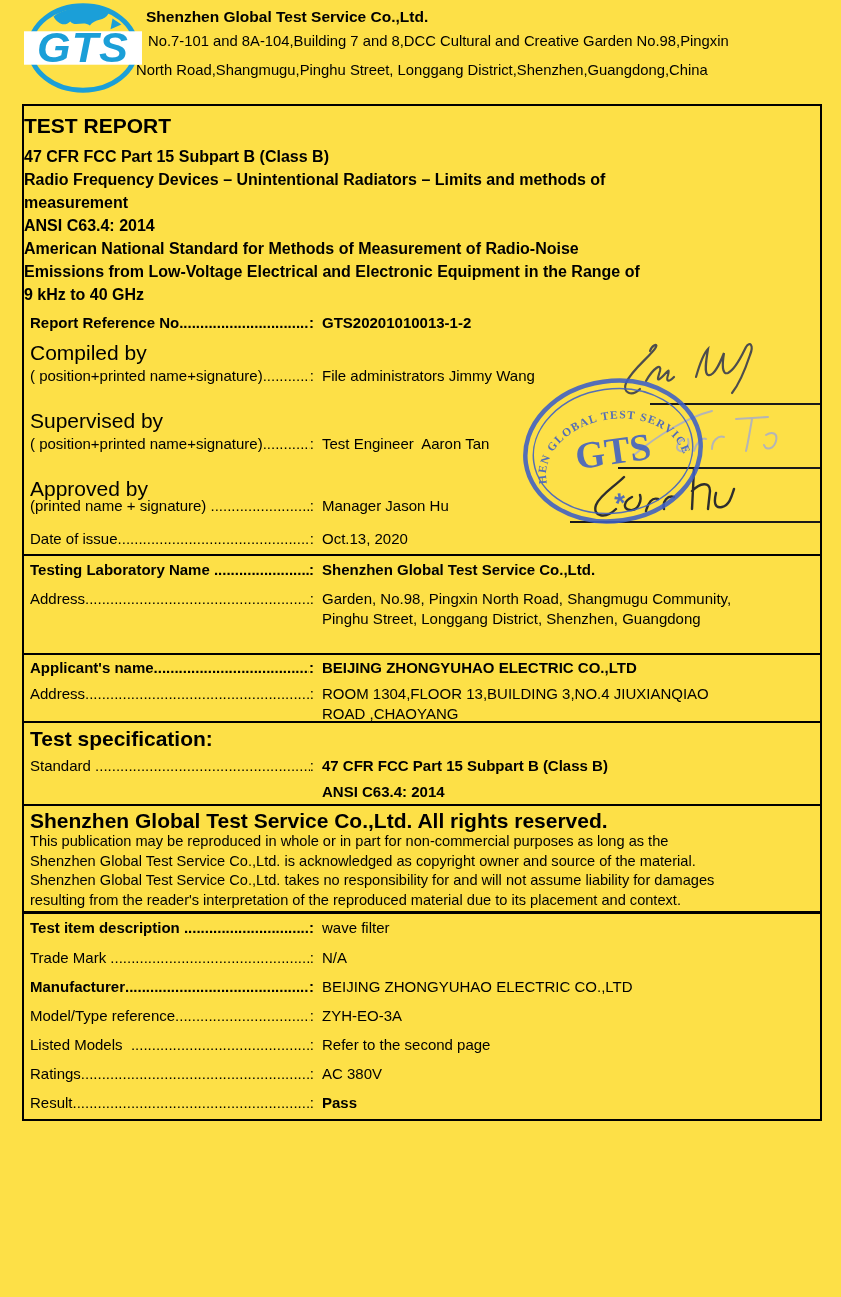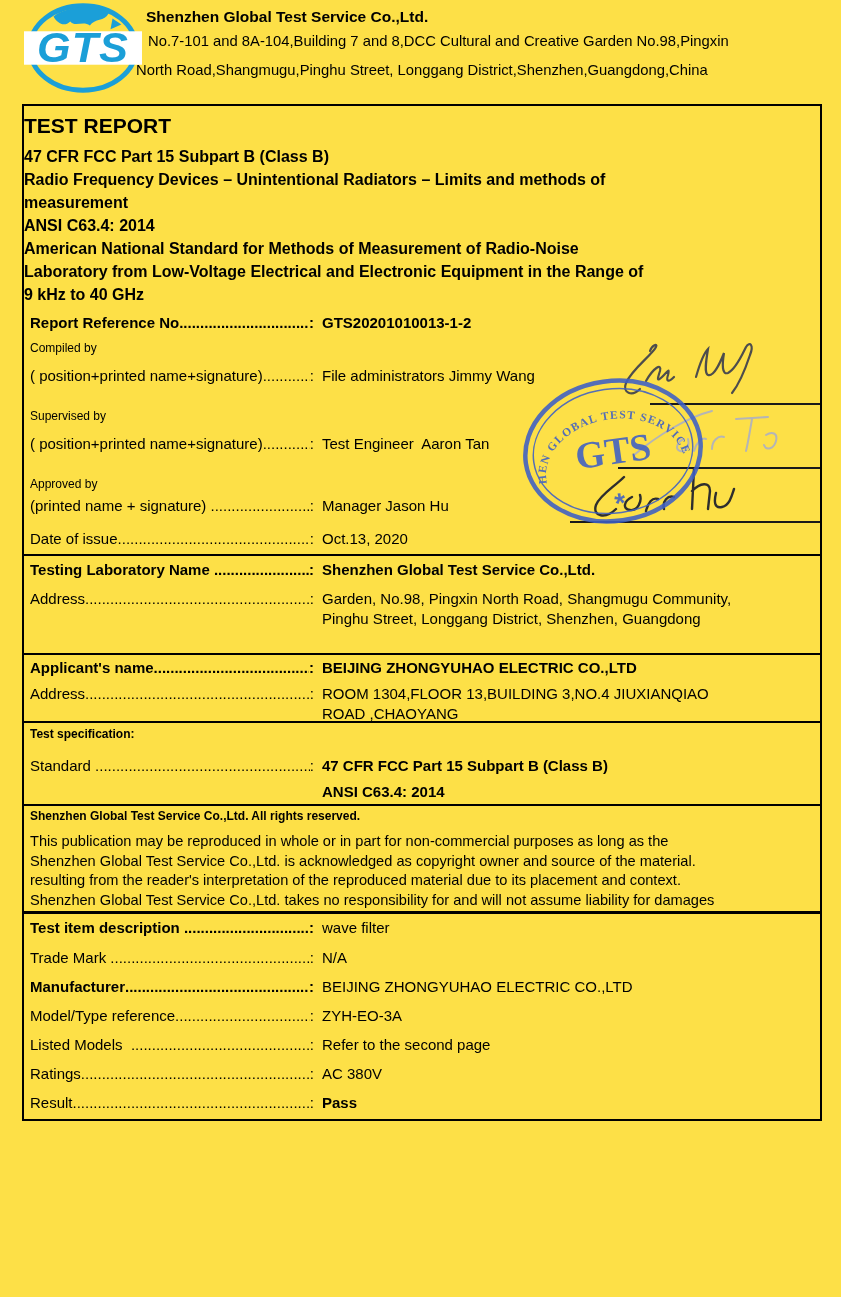--- a/index.html
+++ b/index.html
@@ -18,21 +18,21 @@
   .title-wrap{position:absolute;top:8px;left:0;width:796px;}
   .rpt-title{font-size:21px;font-weight:bold;margin-bottom:7px;}
   .sub{font-size:16px;font-weight:bold;line-height:23px;}
 
   .row{position:absolute;left:6px;display:flex;align-items:baseline;font-size:15px;width:784px;}
   .lab{display:flex;width:284px;flex:none;align-items:baseline;}
   .lab .tx{white-space:pre;}
   .lab .dt{flex:1 1 auto;overflow:hidden;white-space:nowrap;}
   .lab .cl{flex:none;}
   .val{margin-left:8px;white-space:pre-wrap;}
-  .plain{position:absolute;left:6px;font-size:12px;white-space:pre;}
+  .plain{position:absolute;left:6px;font-size:21px;white-space:pre;}
   .vline{line-height:20px;white-space:pre;}
   .b{font-weight:bold;}
 
   .sep{position:absolute;left:0;width:796px;height:2px;background:#000;}
   .sep-thick{height:3px;}
 
   .copy-par{position:absolute;left:6px;width:788px;font-size:14.6px;line-height:19.5px;}
   .copy-par div{white-space:pre;}
 
   .sigline{position:absolute;height:2px;background:#1a1a1a;}
@@ -57,21 +57,21 @@
 
   <div class="doc">
 
     <div class="title-wrap">
       <div class="rpt-title">TEST REPORT</div>
       <div class="sub">47 CFR FCC Part 15 Subpart B (Class B)</div>
       <div class="sub">Radio Frequency Devices – Unintentional Radiators – Limits and methods of</div>
       <div class="sub">measurement</div>
       <div class="sub">ANSI C63.4: 2014</div>
       <div class="sub">American National Standard for Methods of Measurement of Radio-Noise</div>
-      <div class="sub">Laboratory from Low-Voltage Electrical and Electronic Equipment in the Range of</div>
+      <div class="sub">Emissions from Low-Voltage Electrical and Electronic Equipment in the Range of</div>
       <div class="sub">9 kHz to 40 GHz</div>
     </div>
 
     <div class="row" style="top:208px">
       <div class="lab b">
           <span class="tx">Report Reference No</span>
           <span class="dt">..........................................................................................</span>
           <span class="cl">:</span>
         </div>
       <div class="val b">GTS20201010013-1-2</div>
@@ -165,22 +165,22 @@
         </div>
       <div class="val b"><div style="line-height:26px" class="vline">47 CFR FCC Part 15 Subpart B (Class B)</div><div style="line-height:26px" class="vline">ANSI C63.4: 2014</div></div>
     </div>
 
     <div class="sep" style="top:698px"></div>
 
     <div class="plain b" style="top:703px">Shenzhen Global Test Service Co.,Ltd. All rights reserved.</div>
     <div class="copy-par" style="top:726px">
       <div>This publication may be reproduced in whole or in part for non-commercial purposes as long as the</div>
       <div>Shenzhen Global Test Service Co.,Ltd. is acknowledged as copyright owner and source of the material.</div>
+      <div>Shenzhen Global Test Service Co.,Ltd. takes no responsibility for and will not assume liability for damages</div>
       <div>resulting from the reader's interpretation of the reproduced material due to its placement and context.</div>
-      <div>Shenzhen Global Test Service Co.,Ltd. takes no responsibility for and will not assume liability for damages</div>
     </div>
 
     <div class="sep sep-thick" style="top:805px"></div>
 
     <div class="row" style="top:813px">
       <div class="lab b">
           <span class="tx">Test item description </span>
           <span class="dt">..........................................................................................</span>
           <span class="cl">:</span>
         </div>

